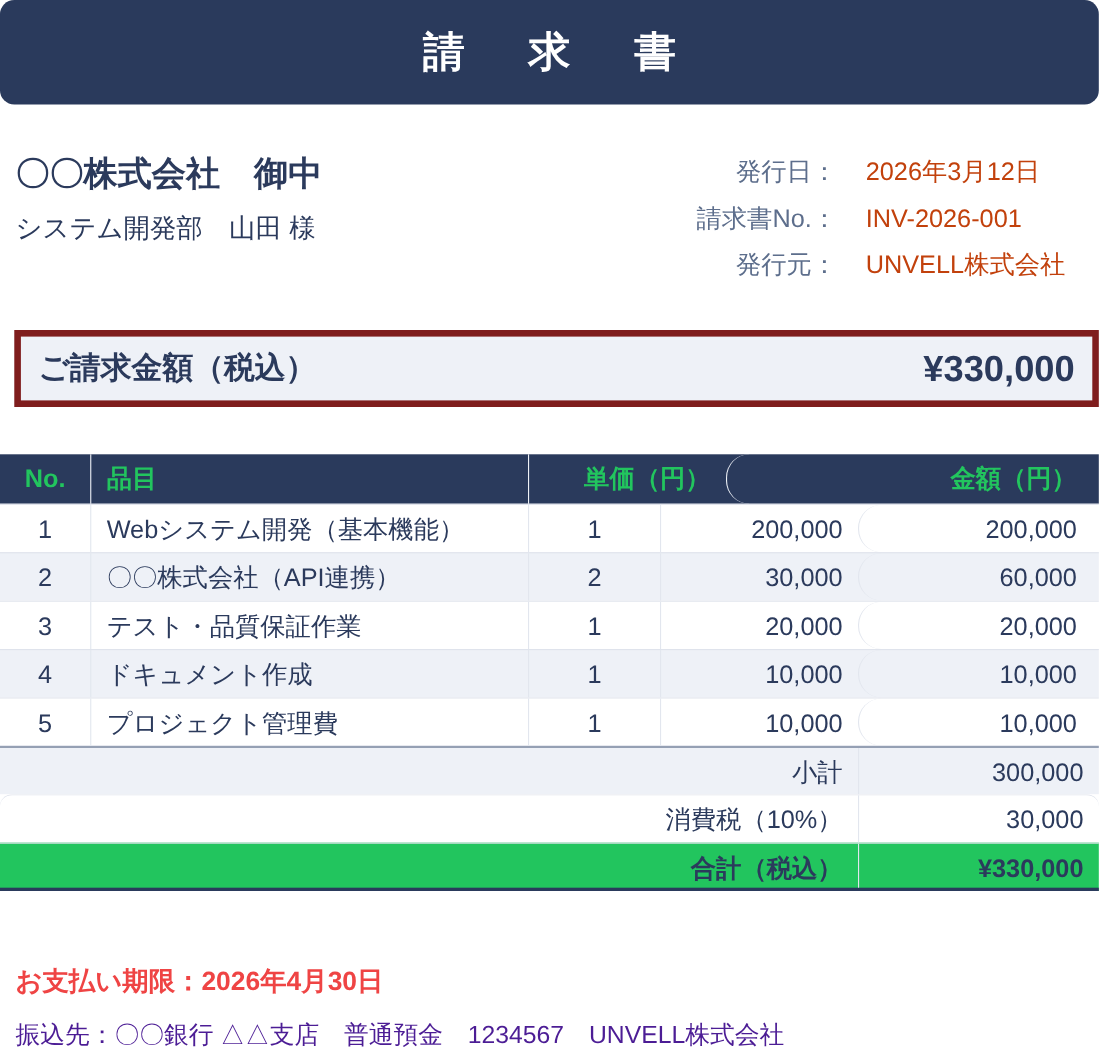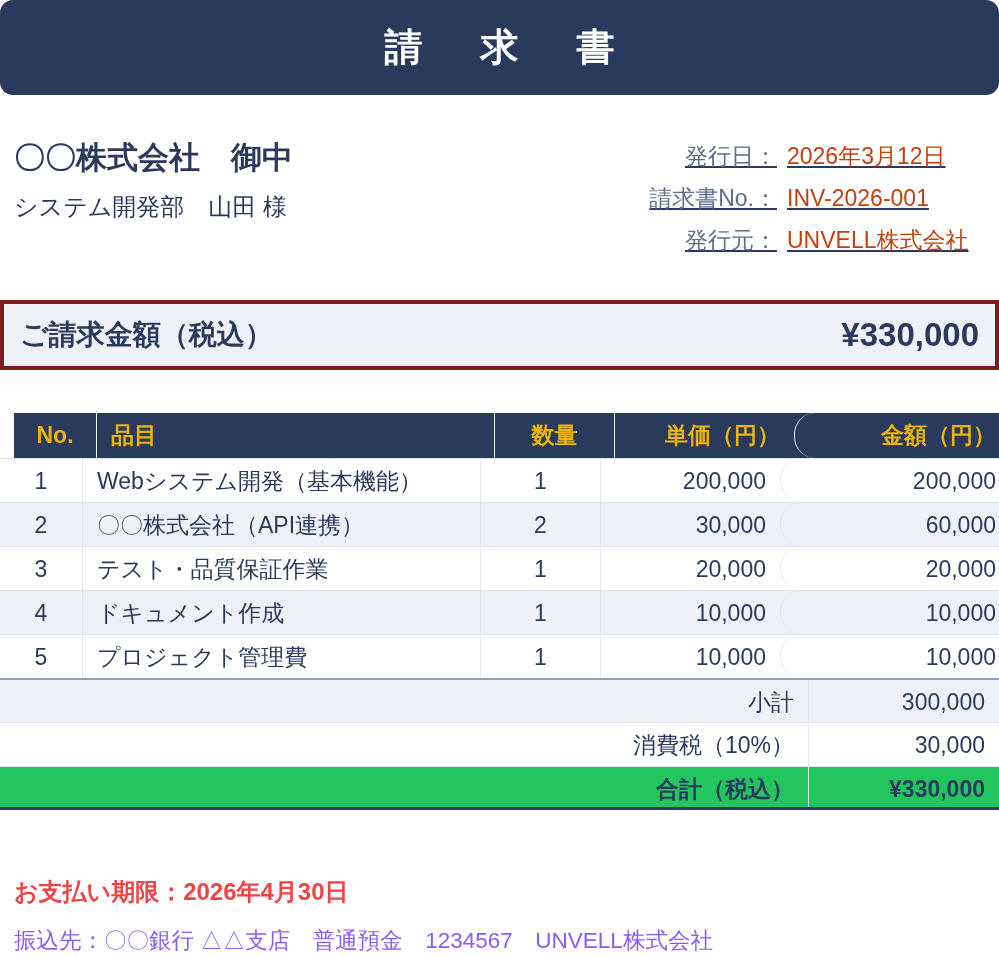--- a/index.html
+++ b/index.html
@@ -36,104 +36,103 @@
     display: flex;
     justify-content: space-between;
     height: 126px;
   }
   .recipient-block { padding-top: 2px; }
   .recipient-company { font-size: 31px; font-weight: bold; margin-bottom: 12px; }
   .recipient-person { font-size: 24px; }
   .meta-block {
     display: grid;
     grid-template-columns: auto 212px;
-    column-gap: 10px;
+    column-gap: 26px;
     align-content: start;
-    text-decoration: underline;
   }
   .meta-label {
     color: #5d6e8c;
     font-size: 23px;
     text-align: right;
     line-height: 42px;
   }
   .meta-value {
     color: #c2410c;
     font-size: 23px;
     text-align: left;
     line-height: 42px;
     white-space: nowrap;
   }
 
   
   .amount-banner {
     margin-top: 39px;
     height: 70px;
     background: #eef1f7;
-    border: 4px solid #7f1d1d;
+    border: 6px solid #7f1d1d;
     display: flex;
     align-items: center;
     justify-content: space-between;
     padding: 0 16px;
+    margin-left: 13px;
   }
   .amount-banner-label { font-size: 28px; font-weight: bold; }
   .amount-banner-amount { font-size: 33px; font-weight: bold; }
 
   
   .items-table { margin-top: 43px; width: 100%; }
   .tr { display: flex; height: 44px; }
   .thead {
     height: 45px;
     background: #2a3a5c;
-    color: #eab308;
+    color: #22c55e;
     font-weight: bold;
-    margin-left: 14px;
   }
   .th, .td {
     font-size: 23px;
     line-height: 44px;
     white-space: nowrap;
     overflow: hidden;
     height: 100%;
   }
   .th { line-height: 45px; }
   .thead .th + .th { border-left: 1px solid #eef1f7; }
   .body-row { border-top: 1px solid #dfe3ec; background: #ffffff; }
   .body-row.alt { background: #eef1f7; }
   .body-row .td + .td { border-left: 1px solid #e2e6ee; }
 
   .col-no   { width: 82px;  text-align: center; }
   .col-item { width: 398px; text-align: left;  padding-left: 14px; }
   .col-qty  { width: 120px; text-align: center; }
   .col-unit { width: 180px; text-align: right; padding-right: 14px; }
-  .col-amt  { flex: 1;      text-align: right; padding-right: 3px; border-radius: 21px; }
-
-  
-  .sum-row { border-top: 1px solid #dfe3ec; padding-left: 28px; }
+  .col-amt  { flex: 1;      text-align: right; padding-right: 20px; border-radius: 21px; }
+
+  
+  .sum-row { border-top: 1px solid #dfe3ec; }
   .sum-label { width: 780px; text-align: right; padding-right: 14px; }
   .sum-value { flex: 1; text-align: right; padding-right: 14px; border-left: 1px solid #e2e6ee; }
   .sum-subtotal { background: #eef1f7; border-top: 2px solid #95a0b4; }
-  .sum-tax { background: #ffffff; }
+  .sum-tax { background: #ffffff; border-radius: 11px; }
   .sum-total {
     background: #22c55e;
     border-bottom: 3px solid #2a3a5c;
   }
   .sum-total .td { font-weight: bold; }
 
   
   .footer { padding: 0 14px; }
   .due-line {
     margin-top: 66px;
     color: #ef4444;
     font-size: 24px;
     font-weight: bold;
   }
   .bank-line {
     margin-top: 17px;
-    color: #8b5cf6;
+    color: #4c1d95;
     font-size: 22.5px;
   }
 </style>
 </head>
 <body>
 
 <div class="header-bar">
   <div class="header-title">請　求　書</div>
 </div>
 
@@ -154,21 +153,20 @@
 
 <div class="amount-banner">
   <div class="amount-banner-label">ご請求金額（税込）</div>
   <div class="amount-banner-amount">¥330,000</div>
 </div>
 
 <div class="items-table">
   <div class="tr thead">
     <div class="th col-no">No.</div>
     <div class="th col-item">品目</div>
-    <div class="th col-qty">数量</div>
     <div class="th col-unit">単価（円）</div>
     <div class="th col-amt">金額（円）</div>
   </div>
 
   <div class="tr body-row">
     <div class="td col-no">1</div>
     <div class="td col-item">Webシステム開発（基本機能）</div>
     <div class="td col-qty">1</div>
     <div class="td col-unit">200,000</div>
     <div class="td col-amt">200,000</div>

